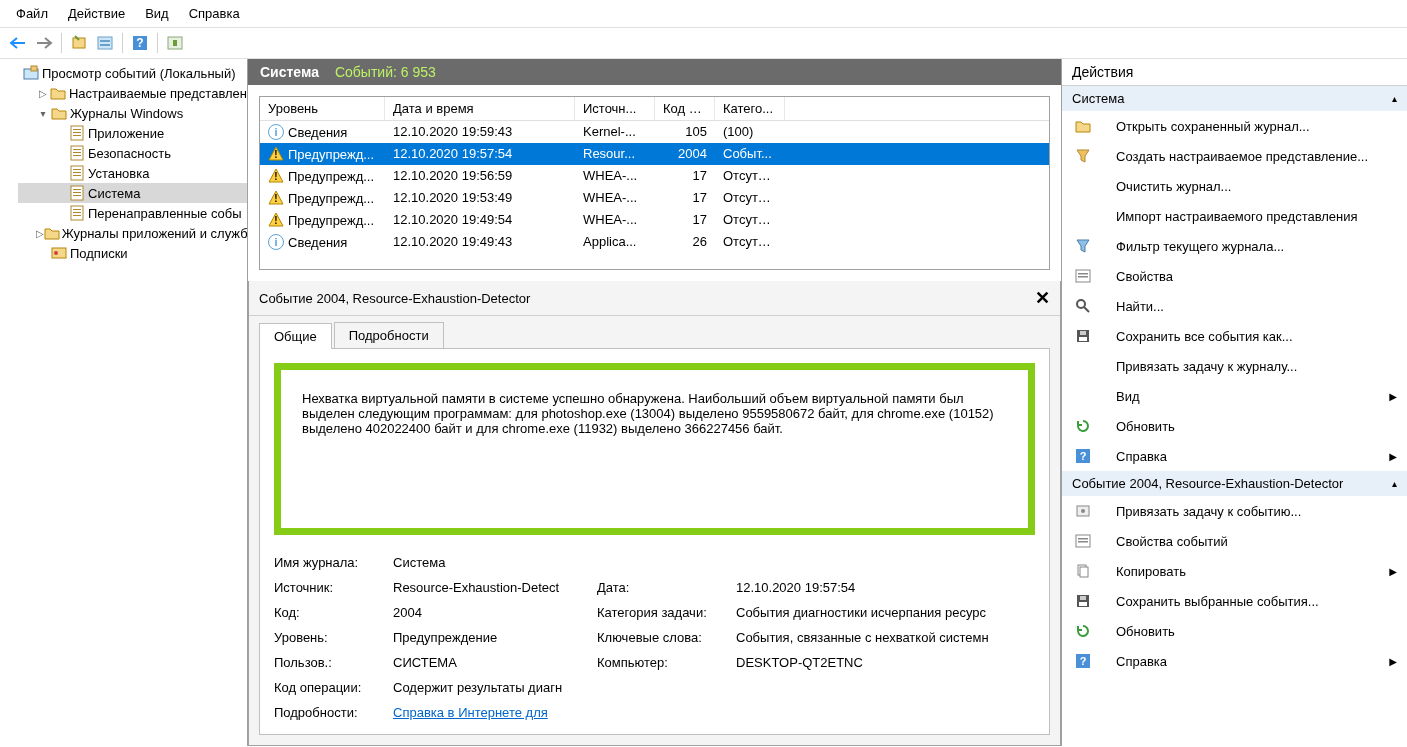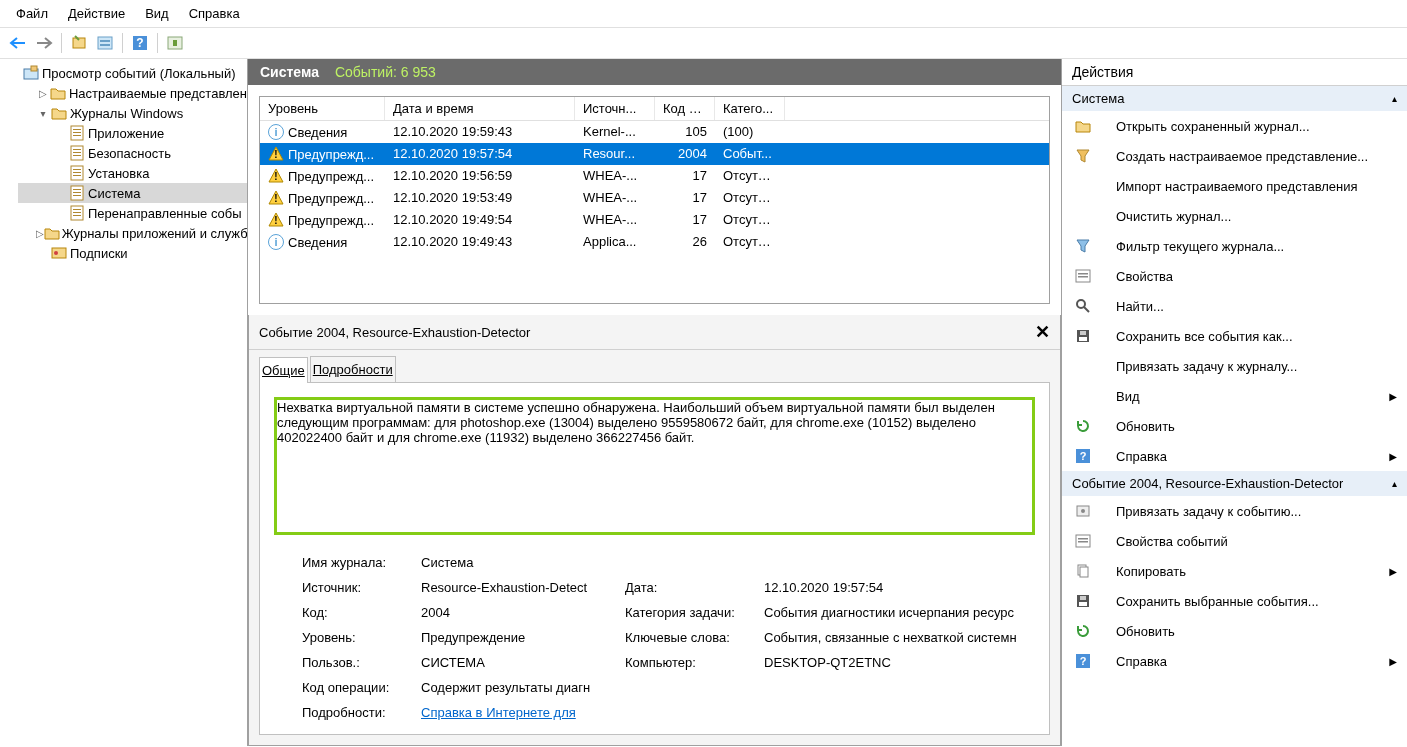--- a/index.html
+++ b/index.html
@@ -46,25 +46,25 @@
 .col-cat, .cell-cat { width: 70px; }
 .ev-icon { width: 16px; height: 16px; display: inline-flex; align-items: center; justify-content: center; border-radius: 50%; font-size: 11px; font-weight: bold; }
 .ev-icon.info { background: #fff; border: 1px solid #5aa3d8; color: #5aa3d8; }
 .ev-icon.warn { color: #000; }
 
 
 .detail-panel { border: 1px solid #a0a0a0; border-top: none; flex: 1; display: flex; flex-direction: column; background: #f4f4f4; }
 .detail-header { display: flex; justify-content: space-between; align-items: center; background: #f4f4f4; padding: 6px 10px; border-bottom: 1px solid #d0d0d0; }
 .detail-close { font-size: 18px; font-weight: bold; cursor: pointer; }
 .detail-tabs { display: flex; background: #f4f4f4; padding: 6px 10px 0 10px; }
-.detail-tab { padding: 5px 2px; border: 1px solid #c0c0c0; border-bottom: none; background: #f4f4f4; margin-right: 2px; cursor: default; text-decoration: underline; }
+.detail-tab { padding: 5px 14px; border: 1px solid #c0c0c0; border-bottom: none; background: #f4f4f4; margin-right: 2px; cursor: default; }
 .detail-tab.active { background: #fff; position: relative; top: 1px; }
 .detail-body { background: #fff; margin: 0 10px 10px 10px; border: 1px solid #c0c0c0; padding: 14px; flex: 1; overflow: auto; }
-.detail-msg { border: 3px solid #84cc16; padding: 0; margin-bottom: 20px; height: 138px; overflow: auto; }
-.detail-grid { display: grid; grid-template-columns: 115px 200px 135px 1fr; row-gap: 10px; column-gap: 4px; margin-left: 28px; }
+.detail-msg { border: 7px solid #84cc16; padding: 21px; margin-bottom: 20px; height: 172px; overflow: auto; }
+.detail-grid { display: grid; grid-template-columns: 115px 200px 135px 1fr; row-gap: 10px; column-gap: 4px; }
 .detail-grid .lbl { white-space: nowrap; }
 .detail-link { color: #0066cc; text-decoration: underline; cursor: pointer; }
 
 
 .actions-panel { width: 345px; background: #fff; display: flex; flex-direction: column; }
 .actions-title { padding: 5px 10px; font-size: 14px; background: #fff; border-bottom: 1px solid #d0d0d0; }
 .actions-section-hdr { background: #e7eff8; padding: 5px 10px; font-size: 13px; display: flex; justify-content: space-between; align-items: center; }
 .actions-section-hdr .caret { font-size: 10px; }
 .action-item { display: flex; align-items: center; padding: 6px 10px 6px 12px; gap: 24px; cursor: default; }
 .action-item .aicon { width: 18px; height: 18px; display: flex; align-items: center; justify-content: center; }
@@ -401,25 +401,25 @@
     <div class="action-item">
       <span class="aicon">
           <svg width="16" height="16">
             <path d="M2 2 h12 l-4 6 v6 l-4 -2 v-4 z" fill="#f0c060" stroke="#b08830"></path>
           </svg>
         </span>
       <span>Создать настраиваемое представление...</span>
     </div>
     <div class="action-item">
       <span class="aicon"></span>
+      <span>Очистить журнал...</span>
+    </div>
+    <div class="action-item">
+      <span class="aicon"></span>
       <span>Импорт настраиваемого представления</span>
-    </div>
-    <div class="action-item">
-      <span class="aicon"></span>
-      <span>Очистить журнал...</span>
     </div>
     <div class="action-item">
       <span class="aicon">
           <svg width="16" height="16">
             <path d="M2 2 h12 l-4 6 v6 l-4 -2 v-4 z" fill="#8ec0e8" stroke="#4a7ca8"></path>
           </svg>
         </span>
       <span>Фильтр текущего журнала...</span>
     </div>
     <div class="action-item">

